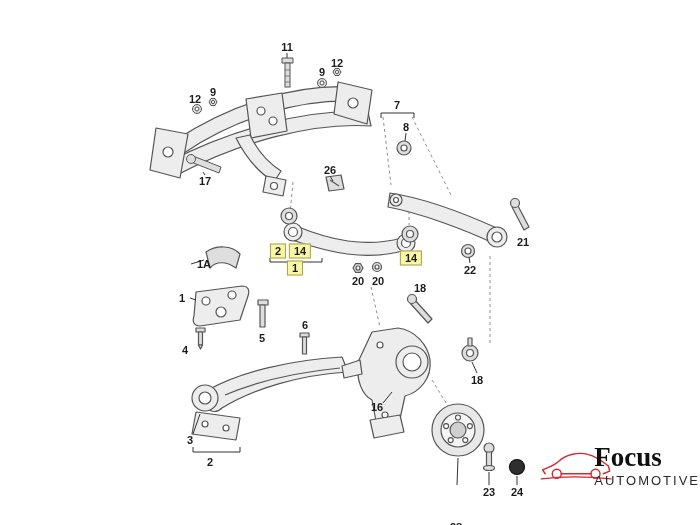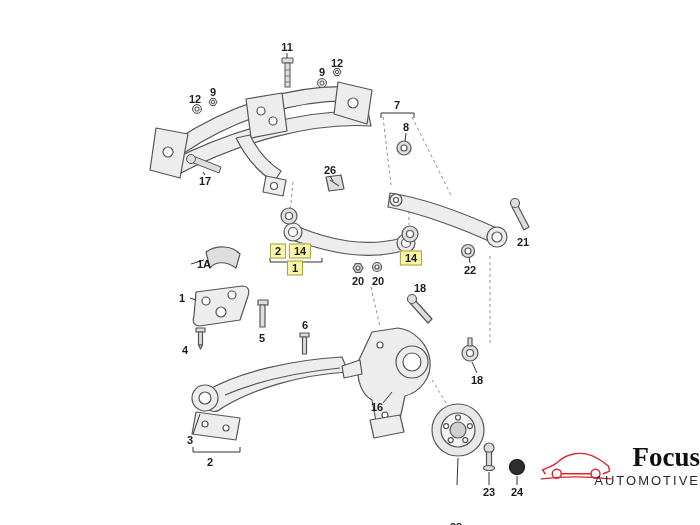--- a/index.html
+++ b/index.html
@@ -8,21 +8,21 @@
   #art { position:absolute; left:0; top:0; }
   #labels { position:absolute; left:0; top:0; width:100%; height:100%; pointer-events:none;padding-left:20px; }
   .part-label {
     position:absolute; transform:translate(-50%,-50%);
     font-size:11px; font-weight:700; color:#1c1c1c; line-height:1;
     padding:1px 2px; white-space:nowrap;
   }
   .part-label.highlight {
     background:#f9f6a7; border:1px solid #a8a04a; padding:1px 4px;
   }
-  #logo { position:absolute; left:540px; top:434px; width:160px; height:64px; display:flex; align-items:center;text-align:right; }
+  #logo { position:absolute; left:540px; top:434px; width:160px; height:64px; display:flex; align-items:center; }
   #logo .logo-text { display:flex; flex-direction:column; margin-left:-18px; }
   #logo .brand { font-family:"Liberation Serif",serif; font-weight:700; font-size:27px; color:#101010; line-height:1; }
   #logo .subtitle { font-size:13px; font-weight:400; letter-spacing:2px; color:#2a2a2a; margin-top:2px; }
 </style>
 </head>
 <body>
 
 <div id="canvas">
 
   <svg id="art" width="700" height="525" viewBox="0 0 700 525">

